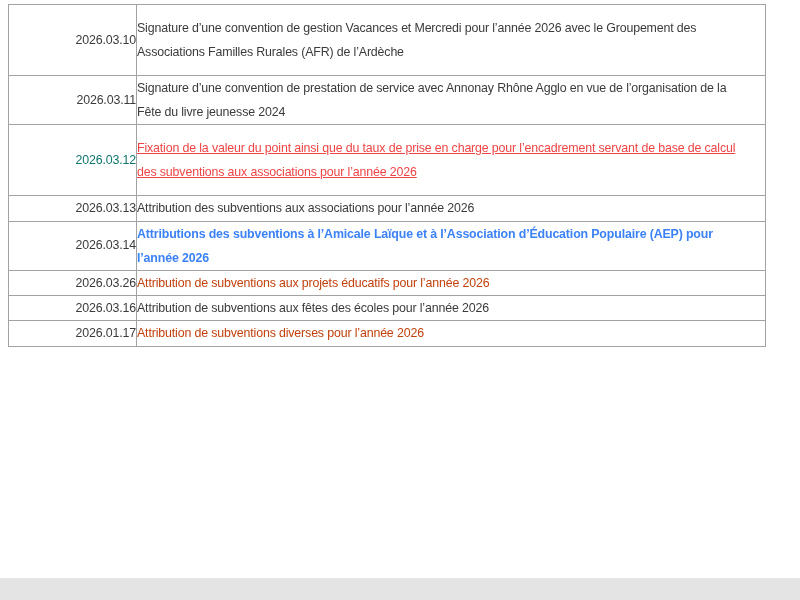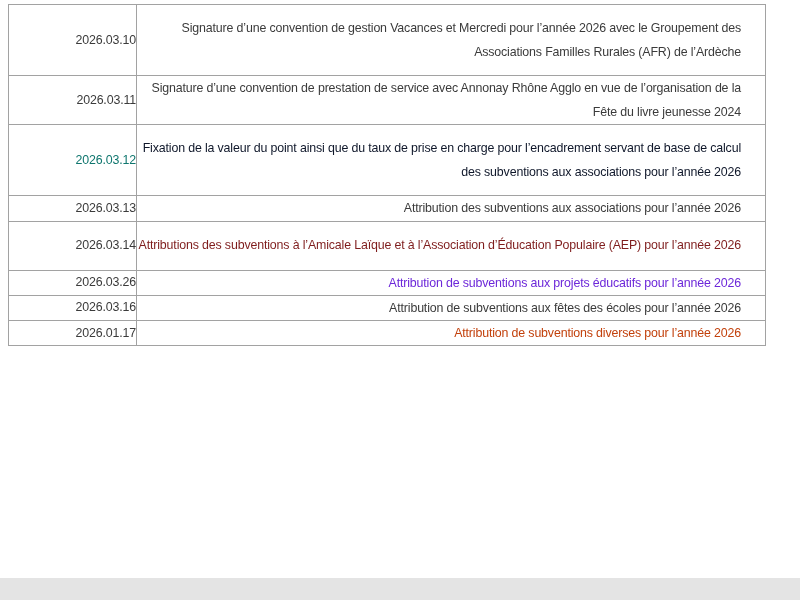--- a/index.html
+++ b/index.html
@@ -48,21 +48,21 @@
   }
 
   td.cell-date {
     text-align: right;
     padding: 3px 4px;
     line-height: 1.52;
     white-space: nowrap;
   }
 
   td.cell-desc {
-    text-align: right;
+    text-align: left;
     padding: 5px 10px 5px 9px;
     line-height: 1.95;
   }
 
   .desc-text {
     display: block;
     max-width: 604px;
   }
 
   
@@ -97,39 +97,39 @@
           </td>
         </tr>
         <tr class="lines-2">
           <td class="cell-date" style="color: rgb(59, 59, 59); border-color: rgb(162, 162, 162);">2026.03.11</td>
           <td class="cell-desc" style="color: rgb(59, 59, 59); border-color: rgb(162, 162, 162);">
             <span class="desc-text">Signature d’une convention de prestation de service avec Annonay Rhône Agglo en vue de l’organisation de la Fête du livre jeunesse 2024</span>
           </td>
         </tr>
         <tr class="lines-3">
           <td class="cell-date" style="color: #0f766e; border-color: rgb(162, 162, 162);">2026.03.12</td>
-          <td class="cell-desc" style="color: #0f172a; border-color: rgb(162, 162, 162);">
+          <td class="cell-desc" style="color: #ef4444; border-color: rgb(162, 162, 162); text-decoration: underline;">
             <span class="desc-text">Fixation de la valeur du point ainsi que du taux de prise en charge pour l’encadrement servant de base de calcul des subventions aux associations pour l’année 2026</span>
           </td>
         </tr>
         <tr class="lines-1">
           <td class="cell-date" style="color: rgb(59, 59, 59); border-color: rgb(162, 162, 162);">2026.03.13</td>
           <td class="cell-desc" style="color: rgb(59, 59, 59); border-color: rgb(162, 162, 162); margin-top: 18px;">
             <span class="desc-text">Attribution des subventions aux associations pour l’année 2026</span>
           </td>
         </tr>
         <tr class="lines-2">
           <td class="cell-date" style="color: rgb(59, 59, 59); border-color: rgb(162, 162, 162);">2026.03.14</td>
-          <td class="cell-desc" style="color: #7f1d1d; border-color: rgb(162, 162, 162);">
+          <td class="cell-desc" style="color: #3b82f6; border-color: rgb(162, 162, 162); font-weight: bold;">
             <span class="desc-text">Attributions des subventions à l’Amicale Laïque et à l’Association d’Éducation Populaire (AEP) pour l’année 2026</span>
           </td>
         </tr>
         <tr class="lines-1">
           <td class="cell-date" style="color: rgb(59, 59, 59); border-color: rgb(162, 162, 162);">2026.03.26</td>
-          <td class="cell-desc" style="color: #6d28d9; border-color: rgb(162, 162, 162);">
+          <td class="cell-desc" style="color: #c2410c; border-color: rgb(162, 162, 162);">
             <span class="desc-text">Attribution de subventions aux projets éducatifs pour l’année 2026</span>
           </td>
         </tr>
         <tr class="lines-1">
           <td class="cell-date" style="color: rgb(59, 59, 59); border-color: rgb(162, 162, 162); padding-left: 40px;">2026.03.16</td>
           <td class="cell-desc" style="color: rgb(59, 59, 59); border-color: rgb(162, 162, 162); margin-top: 12px;">
             <span class="desc-text">Attribution de subventions aux fêtes des écoles pour l’année 2026</span>
           </td>
         </tr>
         <tr class="lines-1">

